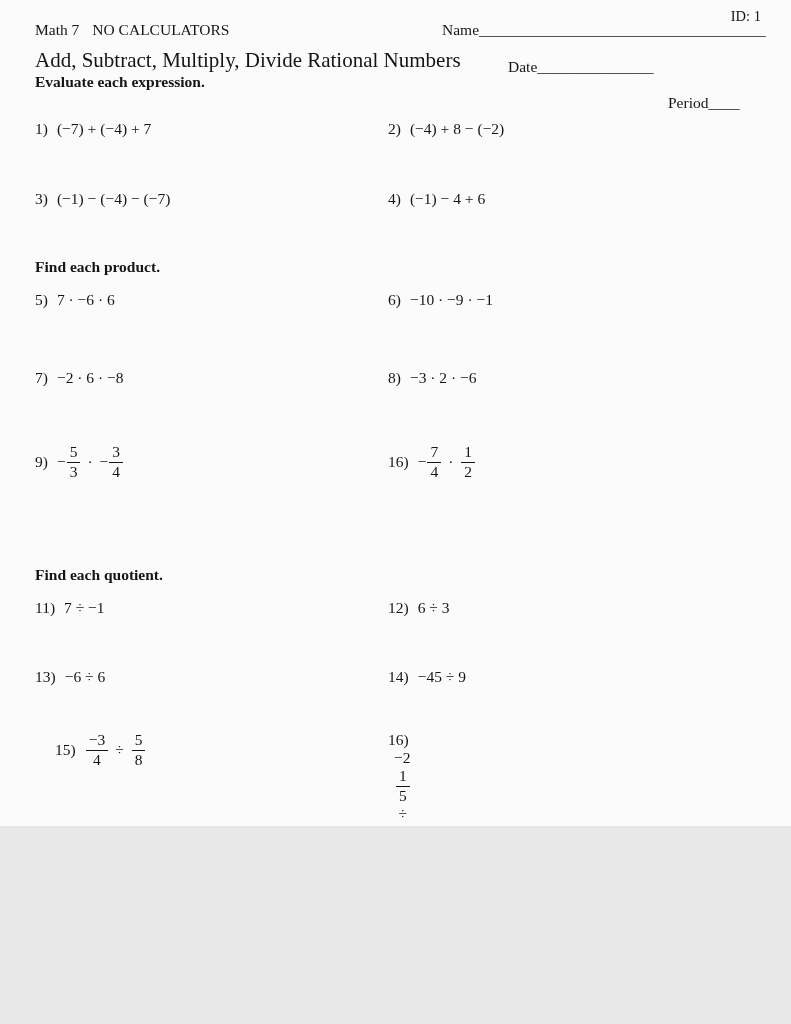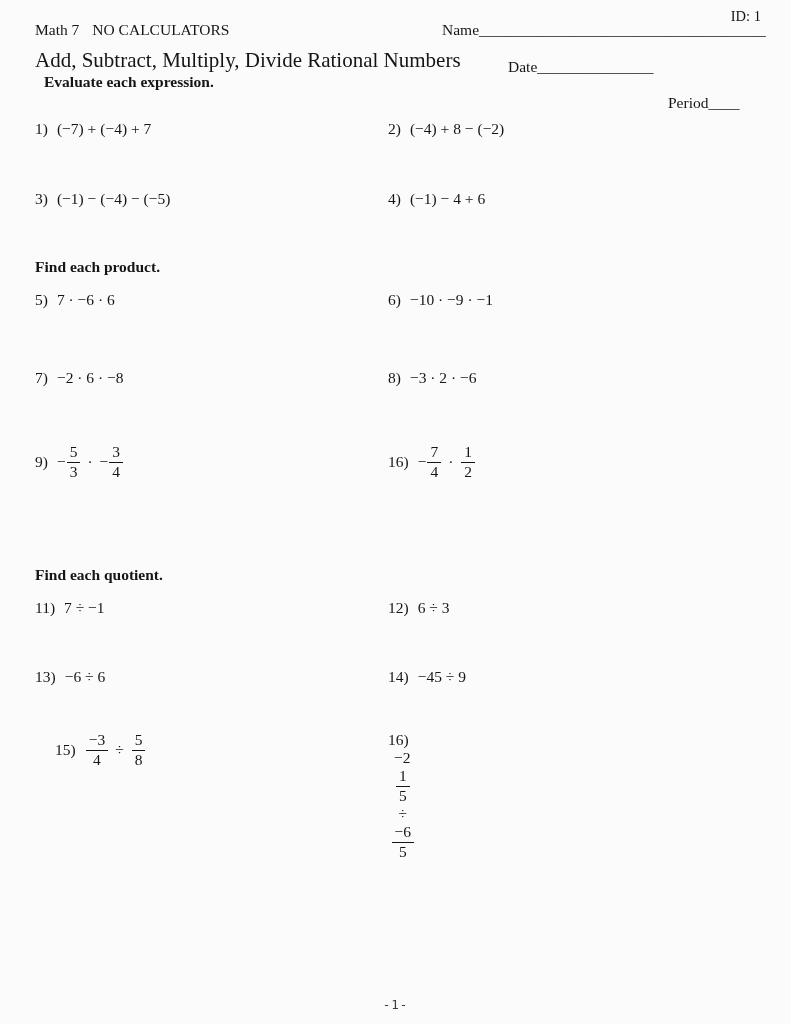--- a/index.html
+++ b/index.html
@@ -1,37 +1,37 @@
 <!DOCTYPE html>
 <html><head>
 <meta charset="utf-8">
 <style>
   html, body { margin: 0; padding: 0; background: #e8e8e8; }
   .page {
     position: relative;
     width: 791px;
-    height: 1024px;
+    height: 826px;
     margin: 0 auto;
     background: #fbfbfb;
     font-family: "Liberation Serif", serif;
     color: #151515;
     overflow: hidden;
   }
   .abs { position: absolute; }
 
   #id-label   { top: 8px;  right: 30px; font-size: 14.5px; }
   #course     { left: 35px; top: 21px; font-size: 15.5px; }
   #course .no-calc { margin-left: 13px; }
   #name-line  { left: 442px; top: 21px; font-size: 15.5px; }
   #title      { left: 35px; top: 48px; font-size: 21px; white-space: nowrap; }
   #date-line  { left: 508px; top: 58px; font-size: 15.5px; }
   #period-line{ left: 668px; top: 58px; font-size: 15.5px; margin-top: 36px; }
 
   .section-heading { font-weight: bold; font-size: 15.5px; }
-  #sec-evaluate { left: 44px; top: 73px; text-align: center; }
+  #sec-evaluate { left: 35px; top: 73px; text-align: center; }
   #sec-product  { left: 35px; top: 258px; }
   #sec-quotient { left: 35px; top: 566px; }
 
   .prob { position: absolute; font-size: 15.5px; white-space: nowrap; }
   .plabel { margin-right: 9px; }
   .frow { display: flex; align-items: center; }
   .frac { display: inline-block; text-align: center; vertical-align: middle; }
   .fn, .fd { display: block; line-height: 1.2; padding: 0 3px; }
   .fd { border-top: 1px solid #151515; }
   .op  { margin: 0 7px; }
@@ -91,21 +91,21 @@
 
   <div class="abs section-heading" id="sec-evaluate">Evaluate each expression.</div>
 
   <div class="prob" id="p1">
     <span class="plabel">1)</span><span>(−7) + (−4) + 7</span>
   </div>
   <div class="prob" id="p2">
     <span class="plabel">2)</span><span>(−4) + 8 − (−2)</span>
   </div>
   <div class="prob" id="p3">
-    <span class="plabel">3)</span><span>(−1) − (−4) − (−5)</span>
+    <span class="plabel">3)</span><span>(−1) − (−4) − (−7)</span>
   </div>
   <div class="prob" id="p4">
     <span class="plabel">4)</span><span>(−1) − 4 + 6</span>
   </div>
 
   <div class="abs section-heading" id="sec-product">Find each product.</div>
 
   <div class="prob" id="p5">
     <span class="plabel">5)</span><span>7 · −6 · 6</span>
   </div>

